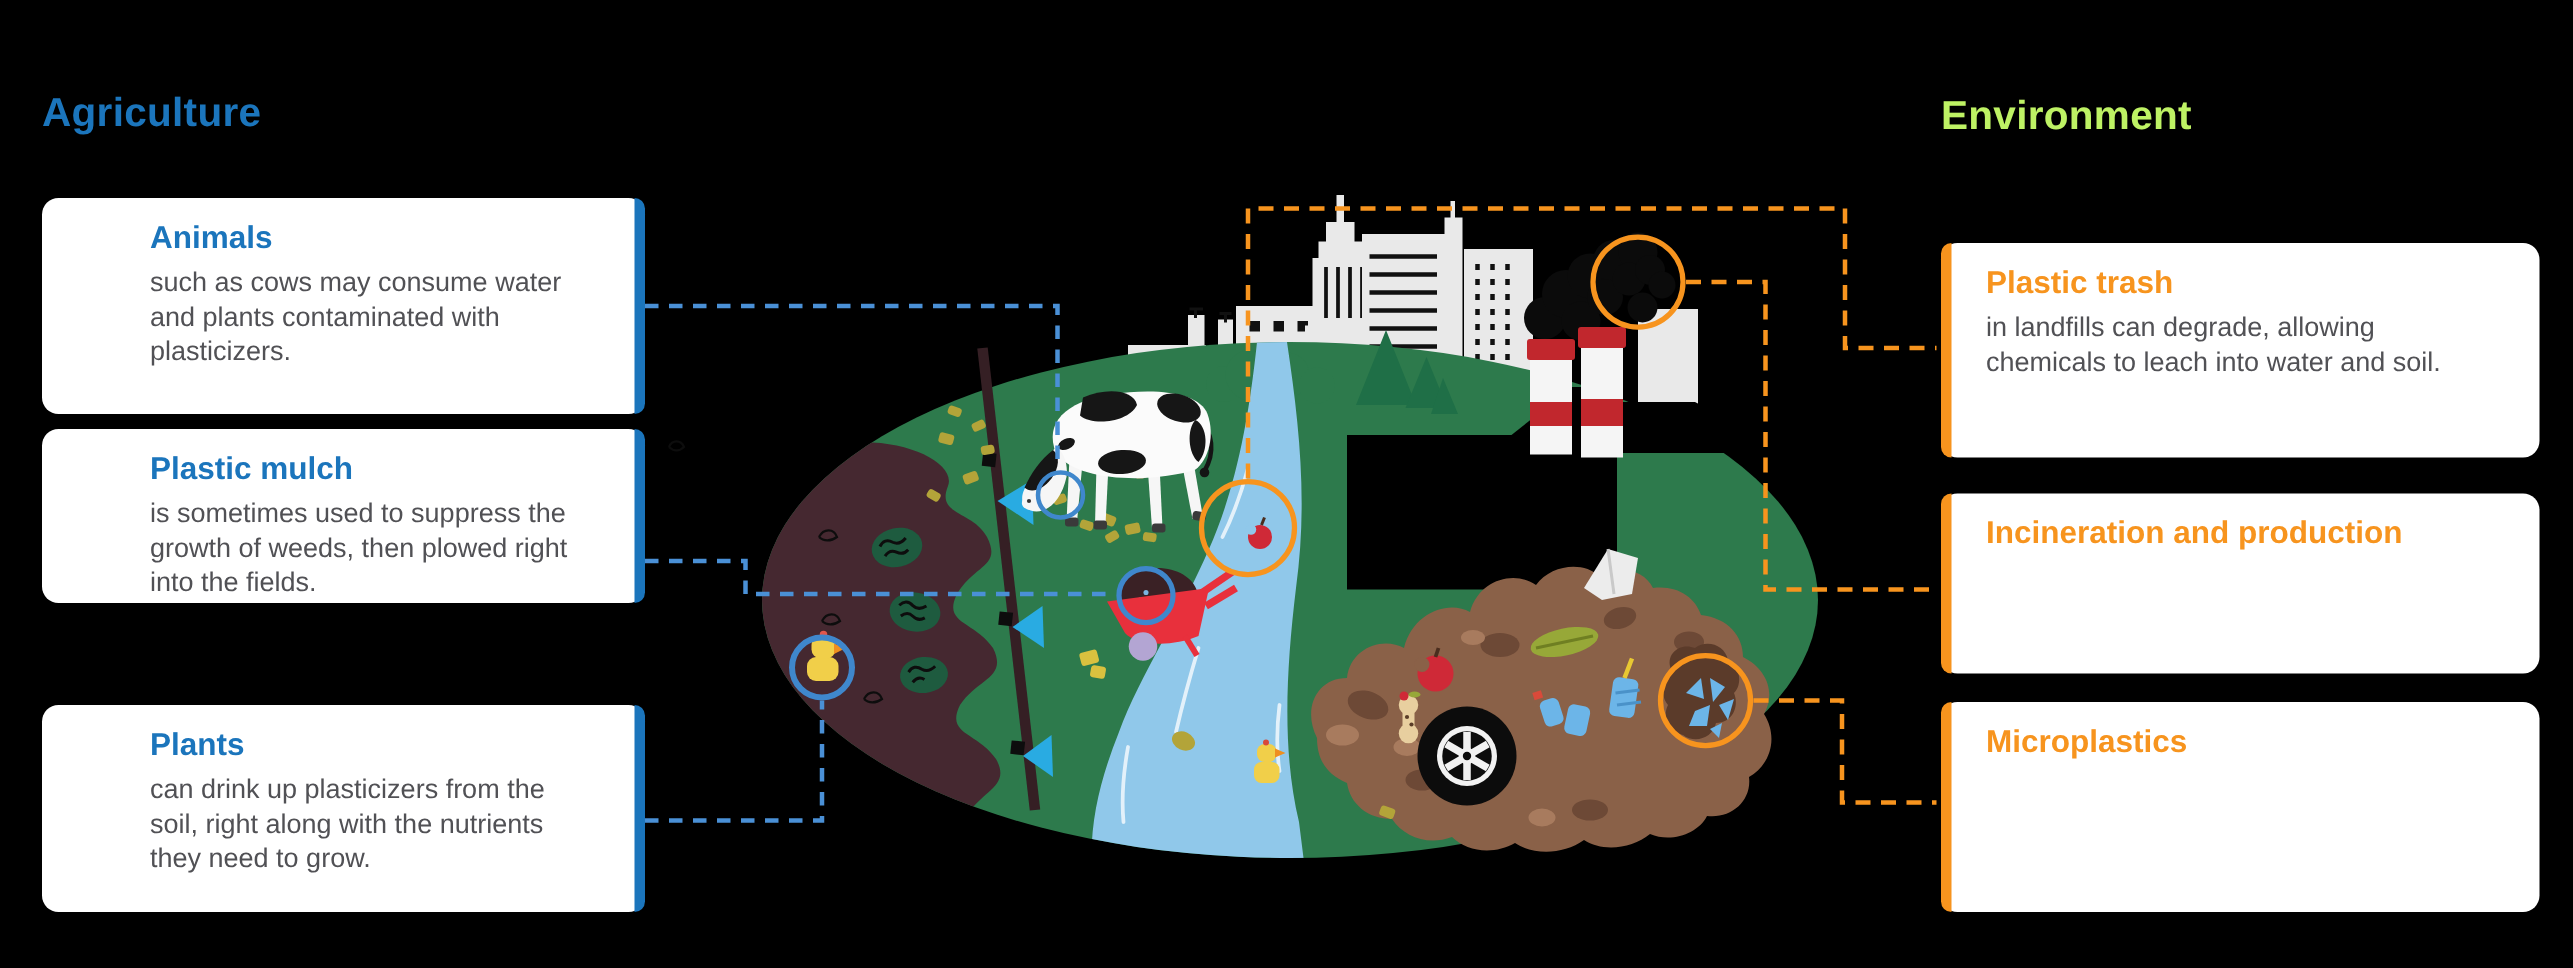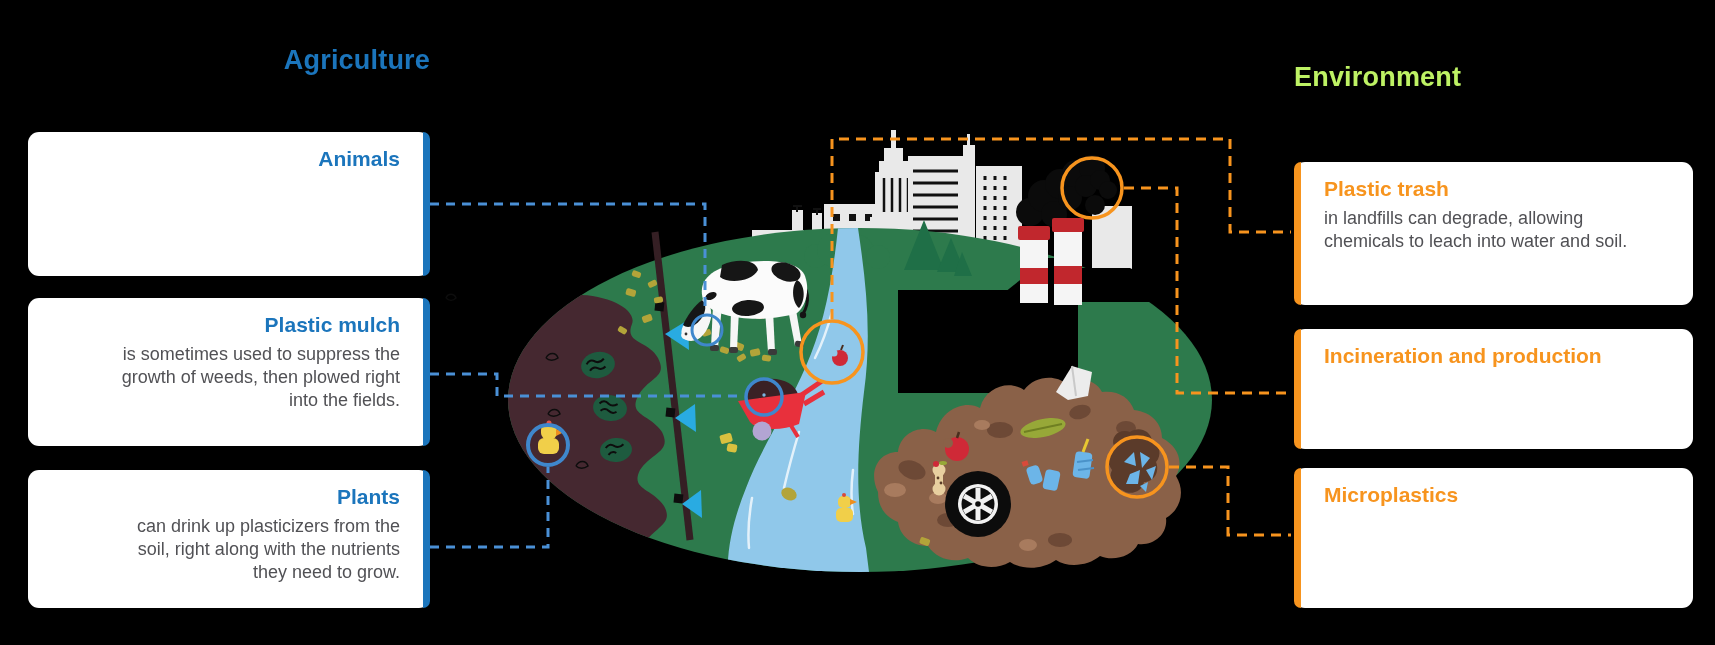--- a/index.html
+++ b/index.html
@@ -1,24 +1,24 @@
 <!DOCTYPE html>
 <html><head>
 <meta charset="utf-8">
 <style>
   html,body{margin:0;padding:0;background:#000;}
   #stage{position:relative;width:1715px;height:645px;background:#000000;overflow:hidden;
          font-family:"Liberation Sans", sans-serif;}
   .hdr{position:absolute;font-size:27px;font-weight:bold;letter-spacing:.2px;}
   .hdr.blue{color:#1b75bc;}
   .hdr.orange{color:#bef264;}
-  #hdr-agri{left:28px;width:402px;top:45px;text-align:right;}
+  #hdr-agri{left:28px;width:402px;top:60px;text-align:left;}
   #hdr-env{left:1294px;width:402px;top:62px;text-align:left;}
   .card{position:absolute;background:#ffffff;border-radius:11px;box-sizing:border-box;}
-  .card.left{left:28px;width:402px;text-align:right;padding:15px 30px 10px 72px;}
+  .card.left{left:28px;width:402px;padding:15px 30px 10px 72px;}
   .card.right{left:1294px;width:399px;text-align:left;padding:15px 38px 10px 30px;}
   .card .bar{position:absolute;top:0;bottom:0;width:7px;}
   .card.left .bar{right:0;background:#1b75bc;border-radius:0 11px 11px 0;}
   .card.right .bar{left:0;background:#f7941e;border-radius:11px 0 0 11px;}
   .card h3{margin:0 0 6px 0;font-size:21px;font-weight:bold;}
   .card.left h3{color:#1b75bc;}
   .card.right h3{color:#f7941e;}
   .card p{margin:0;font-size:18px;line-height:23px;color:#515155;}
   #scene{position:absolute;left:0;top:0;}
 </style>
@@ -379,22 +379,23 @@
       <path d="M 430,547 H 548 V 467" stroke="#4a90d6" stroke-dasharray="9 7"></path>
       <path d="M 832,319 V 139 H 1230 V 232 H 1291" stroke="#f7941e" stroke-dasharray="10 7"></path>
       <path d="M 1124,188 H 1177 V 393 H 1291" stroke="#f7941e" stroke-dasharray="10 7"></path>
       <path d="M 1169,467 H 1228 V 535 H 1291" stroke="#f7941e" stroke-dasharray="10 7"></path>
     </g>
   </svg>
 
   <div class="card left" style="top:132px;height:144px">
     <div class="bar"></div>
     <h3>Animals</h3>
-  </div>
-  <div class="card left" style="top:298px;height:148px">
+    <p>such as cows may consume water and plants contaminated with plasticizers.</p>
+  </div>
+  <div class="card left" style="top:286px;height:116px">
     <div class="bar"></div>
     <h3>Plastic mulch</h3>
     <p>is sometimes used to suppress the growth of weeds, then plowed right into the fields.</p>
   </div>
   <div class="card right" style="top:162px;height:143px">
     <div class="bar"></div>
     <h3>Plastic trash</h3>
     <p>in landfills can degrade, allowing chemicals to leach into water and soil.</p>
   </div>
 

